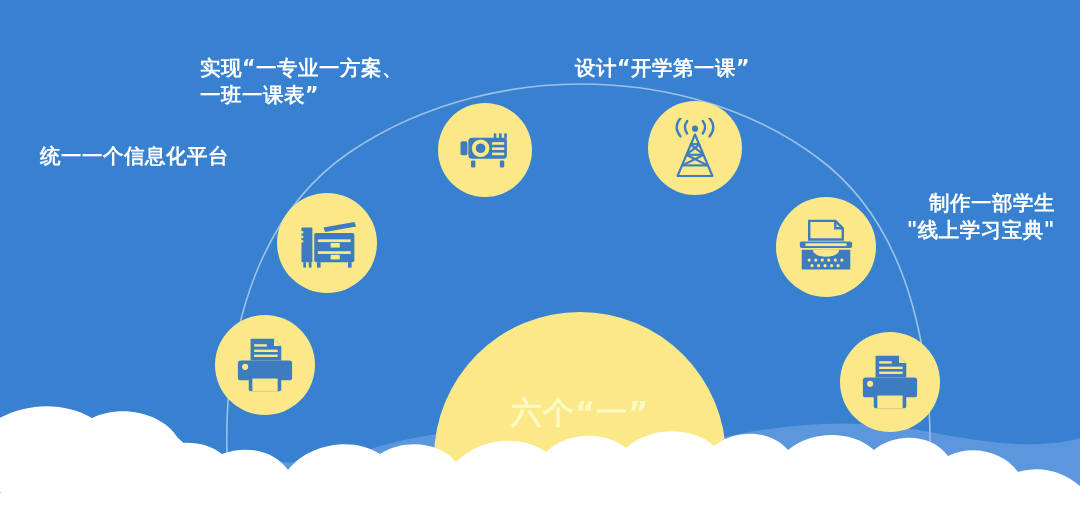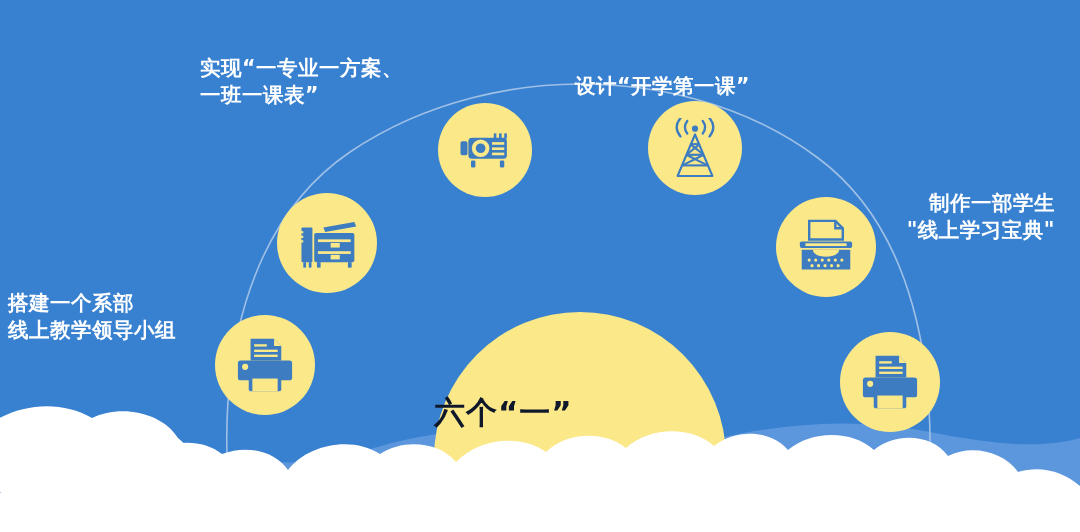--- a/index.html
+++ b/index.html
@@ -35,21 +35,22 @@
     top: 312px;
     border-radius: 50%;
     background: #fbe889;
   }
   .sun-label {
     position: absolute;
     z-index: 7;
     left: 434px;
     top: 395px;
     width: 292px;
-    color: #0f172a;
+    text-align: center;
+    color: #fef9c3;
     font-size: 31px;
     font-weight: bold;
     letter-spacing: 1px;
     line-height: 1.1;
   }
 
   
   .node {
     position: absolute;
     z-index: 4;
@@ -109,20 +110,21 @@
       </g>
       <circle cx="27" cy="30" r="10" fill="#fbe889"></circle>
       <circle cx="27" cy="30" r="5.5" fill="#3d7cc0"></circle>
       <g fill="#fbe889">
         <rect x="40" y="23" width="14" height="3"></rect>
         <rect x="40" y="29" width="14" height="3"></rect>
         <rect x="40" y="35" width="14" height="3"></rect>
       </g>
     </svg>
   </div>
+  <div class="caption cap-left" style="left:40px; top:143px; width:300px;">统一一个信息化平台</div>
 
   <div class="node" style="left:277px; top:193px; width:100px; height:100px;">
     <svg width="62" height="58" viewBox="0 0 68 62">
       <g fill="#3d7cc0">
 
         <path d="M30 14 L64 8 L66 13 L32 19 Z"></path>
 
         <rect x="6" y="14" width="12" height="38" rx="1"></rect>
         <rect x="8" y="52" width="3" height="6"></rect>
         <rect x="14" y="52" width="3" height="6"></rect>
@@ -156,22 +158,20 @@
         <rect x="20" y="19.5" width="26" height="2.6"></rect>
       </g>
 
       <rect x="2" y="26" width="60" height="22" rx="3" fill="#3d7cc0"></rect>
       <circle cx="10" cy="33" r="3.4" fill="#fbe889"></circle>
 
       <rect x="14" y="42" width="36" height="18" rx="2" fill="#3d7cc0"></rect>
       <rect x="18" y="46" width="28" height="14" fill="#fbe889"></rect>
     </svg>
   </div>
-  <div class="caption cap-center" style="left:8px; top:290px; width:230px;">搭建一个系部
-线上教学领导小组</div>
 
   <div class="node" style="left:648px; top:101px; width:94px; height:94px;">
     <svg width="58" height="60" viewBox="0 0 60 62">
       <g fill="none" stroke="#3d7cc0" stroke-width="2.4" stroke-linecap="round">
         <path d="M22 16 C19 12 19 7 22 3"></path>
         <path d="M15 19 C10 13 10 6 15 0"></path>
         <path d="M38 16 C41 12 41 7 38 3"></path>
         <path d="M45 19 C50 13 50 6 45 0"></path>
       </g>
       <circle cx="30" cy="11" r="3.2" fill="#3d7cc0"></circle>
@@ -180,21 +180,21 @@
         <path d="M21 38 L39 38"></path>
         <path d="M17 49 L43 49"></path>
         <path d="M21 38 L43 49"></path>
         <path d="M39 38 L17 49"></path>
         <path d="M25 27 L35 27"></path>
         <path d="M25 27 L39 38"></path>
         <path d="M35 27 L21 38"></path>
       </g>
     </svg>
   </div>
-  <div class="caption cap-left" style="left:575px; top:73px; width:320px;">设计“开学第一课”</div>
+  <div class="caption cap-left" style="left:575px; top:55px; width:320px;">设计“开学第一课”</div>
 
   <div class="node" style="left:776px; top:197px; width:100px; height:100px;">
     <svg width="60" height="56" viewBox="0 0 64 60">
 
       <path d="M14 2 L42 2 L50 10 L50 22 L14 22 Z" fill="none" stroke="#3d7cc0" stroke-width="2.6"></path>
       <path d="M42 2 L42 10 L50 10" fill="none" stroke="#3d7cc0" stroke-width="2.6"></path>
 
       <rect x="4" y="24" width="56" height="7" rx="2" fill="#3d7cc0"></rect>
       <rect x="10" y="26" width="44" height="3" fill="#fbe889"></rect>
 

